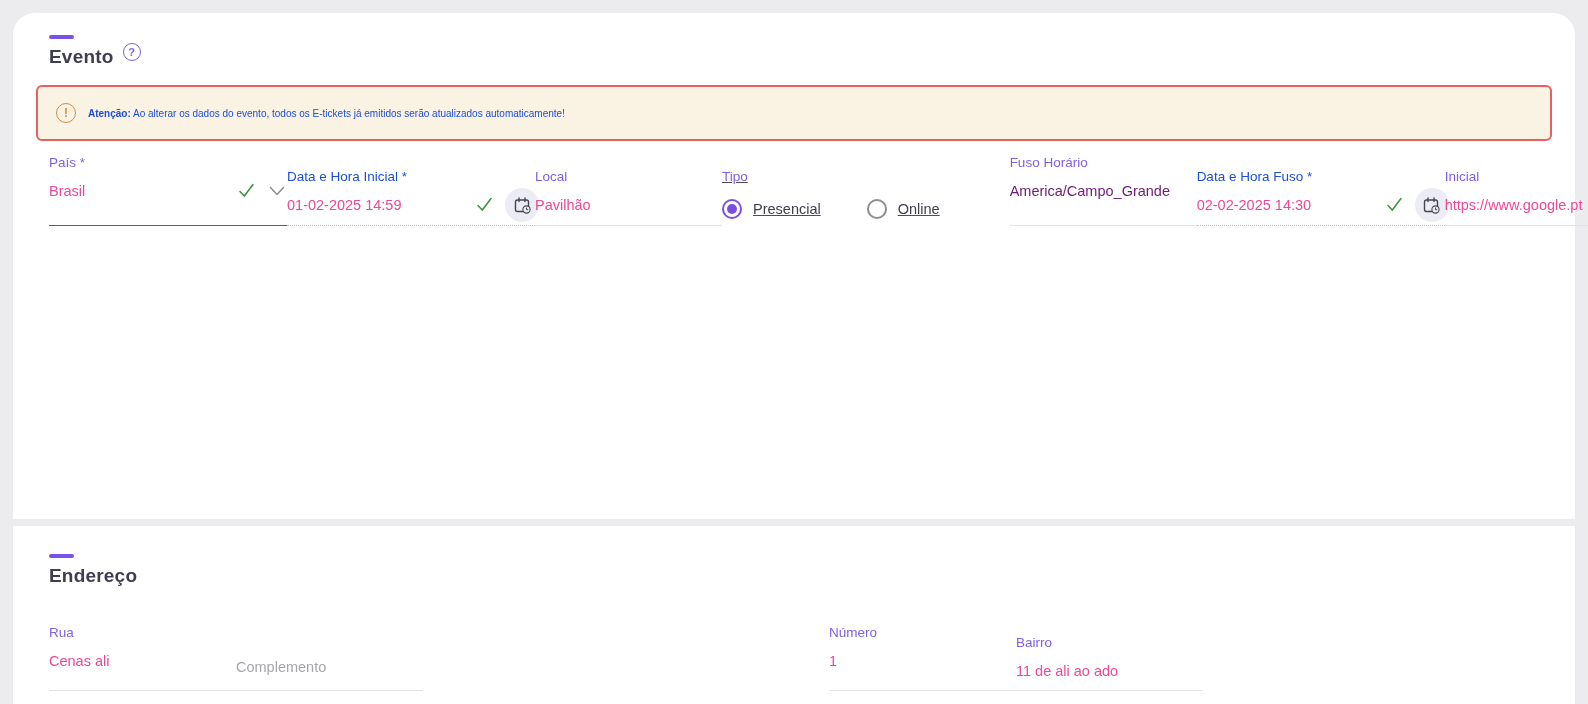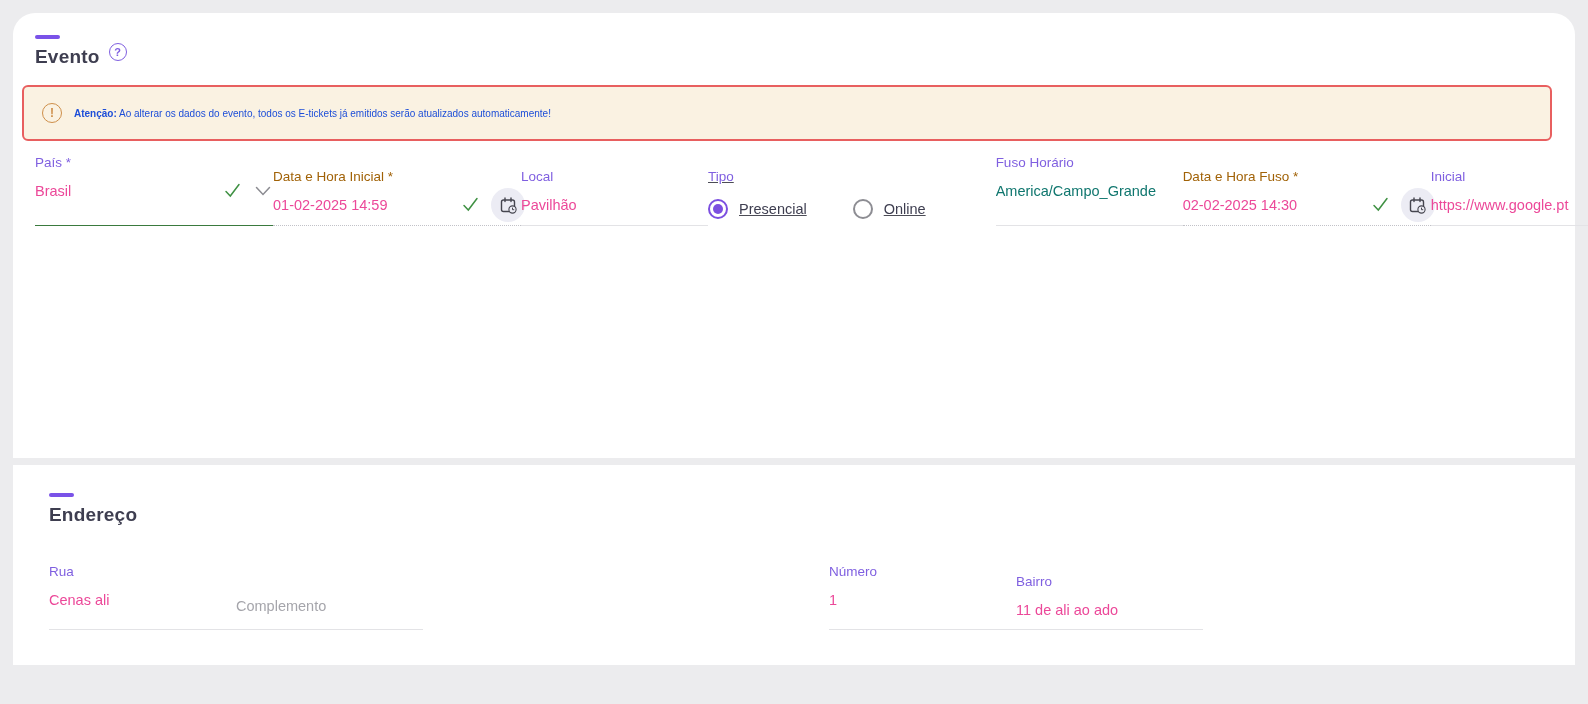--- a/index.html
+++ b/index.html
@@ -4,21 +4,21 @@
 <style>
   * { margin:0; padding:0; box-sizing:border-box; }
   html,body { width:1588px; height:704px; overflow:hidden; }
   body {
     background:#ececee;
     font-family:"Liberation Sans","DejaVu Sans",sans-serif;
     color:#4c4c56;
   }
   .page { padding:13px 13px 0 13px; }
   .card { background:#fff; }
-  .card-evento { border-radius:22px 22px 0 0; padding:22px 23px 30px 9px; height:445px; }
+  .card-evento { border-radius:22px 22px 0 0; padding:22px 23px 30px 23px; height:506px; }
   .divider { height:7px; background:#ececee; }
   .card-endereco { padding:28px 23px 30px 23px; height:200px; }
 
   .dash { width:25px; height:4px; border-radius:2px; background:#7a52e8; margin-left:13px; }
   .heading-row { display:flex; align-items:flex-start; margin:7px 0 0 13px; }
   .heading { font-size:19px; font-weight:700; color:#3e3e50; letter-spacing:.2px; }
   .help {
     width:18px; height:18px; border:1.5px solid #7f5fe0; border-radius:50%;
     color:#7f5fe0; font-size:11px; font-weight:700; display:inline-flex;
     align-items:center; justify-content:center; margin-left:9px; margin-top:-3px; cursor:pointer;
@@ -40,28 +40,28 @@
   .col { display:flex; flex-direction:row; }
 
   .field { margin-top:28px; border-bottom:1px solid #e3e3e6; padding-bottom:7px; }
   .field.first { margin-top:14px; }
   .field.green-line { border-bottom:1px solid #3a7a3e; }
   .field.dotted-line { border-bottom:1px dotted #c2c2c8; }
   .field.no-line { border-bottom:none;text-decoration:underline; }
 
   .lbl { display:block; font-size:13.5px; margin-bottom:9px; }
   .lbl.purple { color:#7f5fe0; }
-  .lbl.gray { color:#a16207; }
+  .lbl.gray { color:#1d4ed8; }
 
   .val-row { display:flex; align-items:center; min-height:24px; }
   .val-input {
     flex:1; border:none; outline:none; background:transparent;
     font-family:inherit; font-size:14.5px; color:#ec4899; padding:0;
   }
-  .val-input.grayval { color:#0f766e; }
+  .val-input.grayval { color:#701a75; }
   .val-input::placeholder { color:#a5a5ab; opacity:1; }
   .icons { display:flex; align-items:center; gap:10px; flex:0 0 auto; }
   .cal-btn {
     width:34px; height:34px; border-radius:50%; background:#ececf4; border:none;
     display:flex; align-items:center; justify-content:center; cursor:pointer; margin:-5px -4px -5px 0;
   }
 
   .radio-row { display:flex; align-items:flex-start; gap:46px; margin-top:15px; }
   .radio-item { display:flex; align-items:center; gap:11px; cursor:pointer; }
   .radio-outer {

